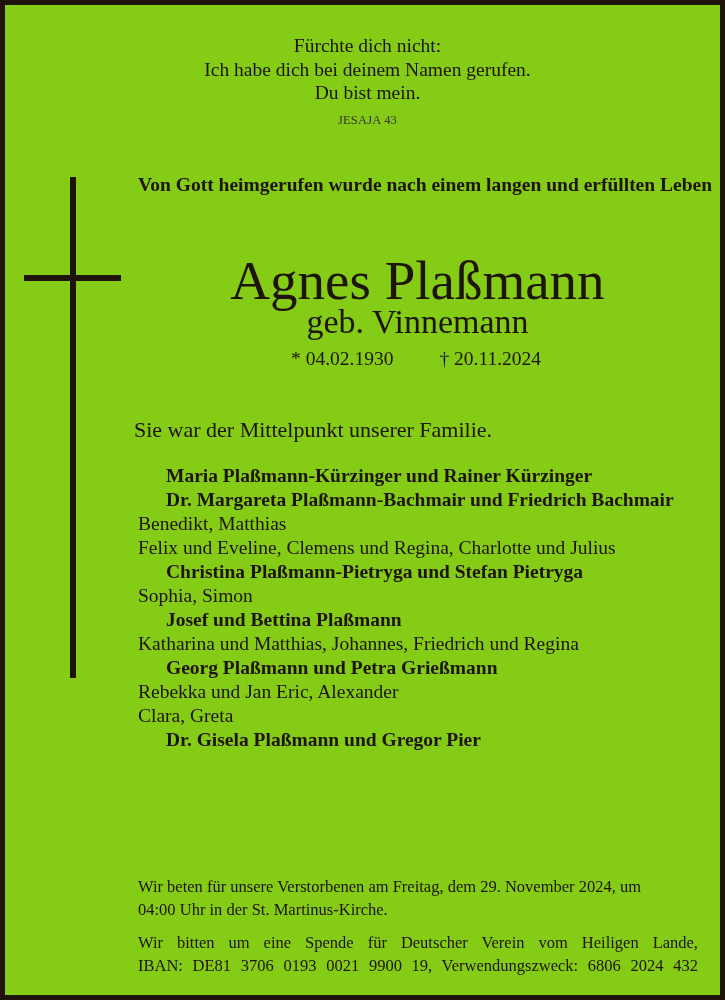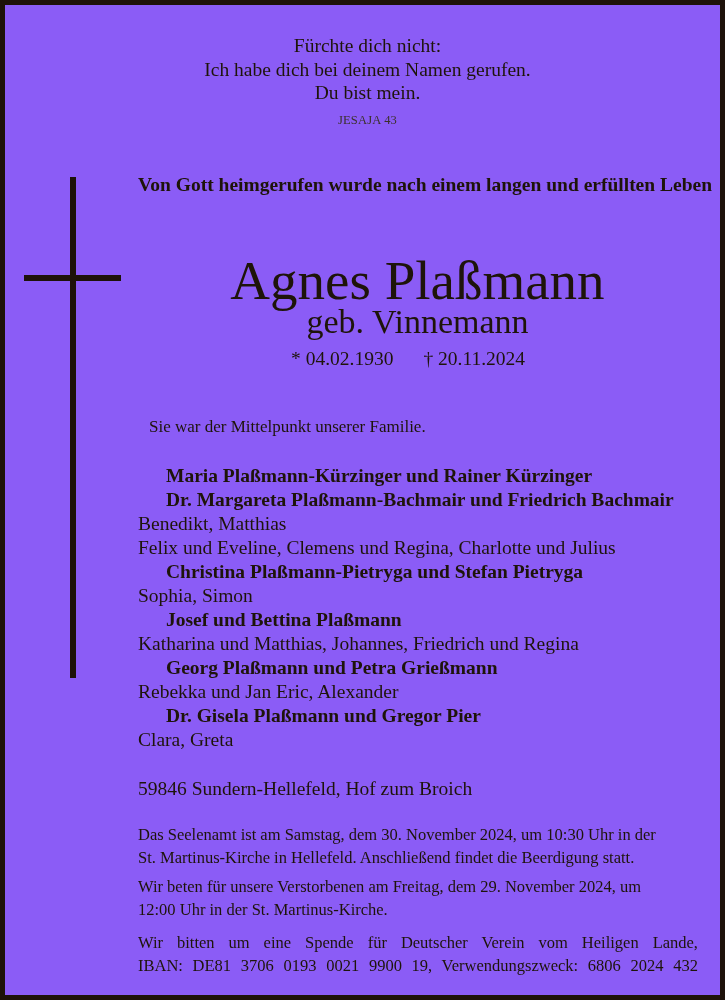--- a/index.html
+++ b/index.html
@@ -14,21 +14,21 @@
       position: relative;
       font-family: "Liberation Serif", "DejaVu Serif", serif;
       color: #1e140a;
     }
     .frame {
       position: absolute;
       left: 0; top: 0;
       width: 725px; height: 1000px;
       box-sizing: border-box;
       border: 5px solid #1e120a;
-      background: #8b5cf6;
+      background: #84cc16;
     }
     .abs { position: absolute; }
     .center { text-align: center; }
     .verse {
       left: 0; width: 725px;
       top: 29px;
       font-size: 19.5px;
       line-height: 23.5px;
     }
     .source {
@@ -58,34 +58,34 @@
       font-size: 34px;
       line-height: 36px;
     }
     .dates {
       left: 286px;
       top: 343px;
       font-size: 19.5px;
       white-space: nowrap;
     }
     .dates span { display: inline-block; }
-    .dates .death { margin-left: 30px; }
+    .dates .death { margin-left: 46px; }
     .cross-v {
       left: 65px; top: 172px;
       width: 6px; height: 501px;
       background: #1e120a;
     }
     .cross-h {
       left: 19px; top: 270px;
       width: 97px; height: 6px;
       background: #1e120a;
     }
     .motto {
-      left: 144px; top: 412px;
-      font-size: 17px;
+      left: 129px; top: 412px;
+      font-size: 22px;
       white-space: nowrap;
     }
     .family {
       left: 133px; top: 459px;
       font-size: 19.5px;
       line-height: 24px;
       white-space: nowrap;
     }
     .family .fam-head { font-weight: bold; margin-left: 28px; }
     .address {
@@ -133,32 +133,27 @@
     <span class="line fam-head">Maria Plaßmann-Kürzinger und Rainer Kürzinger</span>
     <span class="line fam-head">Dr. Margareta Plaßmann-Bachmair und Friedrich Bachmair</span>
     <span class="line">Benedikt, Matthias</span>
     <span class="line">Felix und Eveline, Clemens und Regina, Charlotte und Julius</span>
     <span class="line fam-head">Christina Plaßmann-Pietryga und Stefan Pietryga</span>
     <span class="line">Sophia, Simon</span>
     <span class="line fam-head">Josef und Bettina Plaßmann</span>
     <span class="line">Katharina und Matthias, Johannes, Friedrich und Regina</span>
     <span class="line fam-head">Georg Plaßmann und Petra Grießmann</span>
     <span class="line">Rebekka und Jan Eric, Alexander</span>
+    <span class="line">Clara, Greta</span>
     <span class="line fam-head">Dr. Gisela Plaßmann und Gregor Pier</span>
-    <span class="line">Clara, Greta</span>
   </div>
 
-  <div class="abs address">59846 Sundern-Hellefeld, Hof zum Broich</div>
 
-  <div class="abs notice n1">
-    <span class="line">Das Seelenamt ist am Samstag, dem 30. November 2024, um 10:30 Uhr in der</span>
-    <span class="line">St. Martinus-Kirche in Hellefeld. Anschließend findet die Beerdigung statt.</span>
-  </div>
   <div class="abs notice n2">
     <span class="line">Wir beten für unsere Verstorbenen am Freitag, dem 29. November 2024, um</span>
-    <span class="line">12:00 Uhr in der St. Martinus-Kirche.</span>
+    <span class="line">04:00 Uhr in der St. Martinus-Kirche.</span>
   </div>
   <div class="abs notice n3">
     <span class="line">Wir bitten um eine Spende für Deutscher Verein vom Heiligen Lande,</span>
     <span class="line">IBAN: DE81 3706 0193 0021 9900 19, Verwendungszweck: 6806 2024 432</span>
   </div>
 
 </div>
 
 </body></html>

